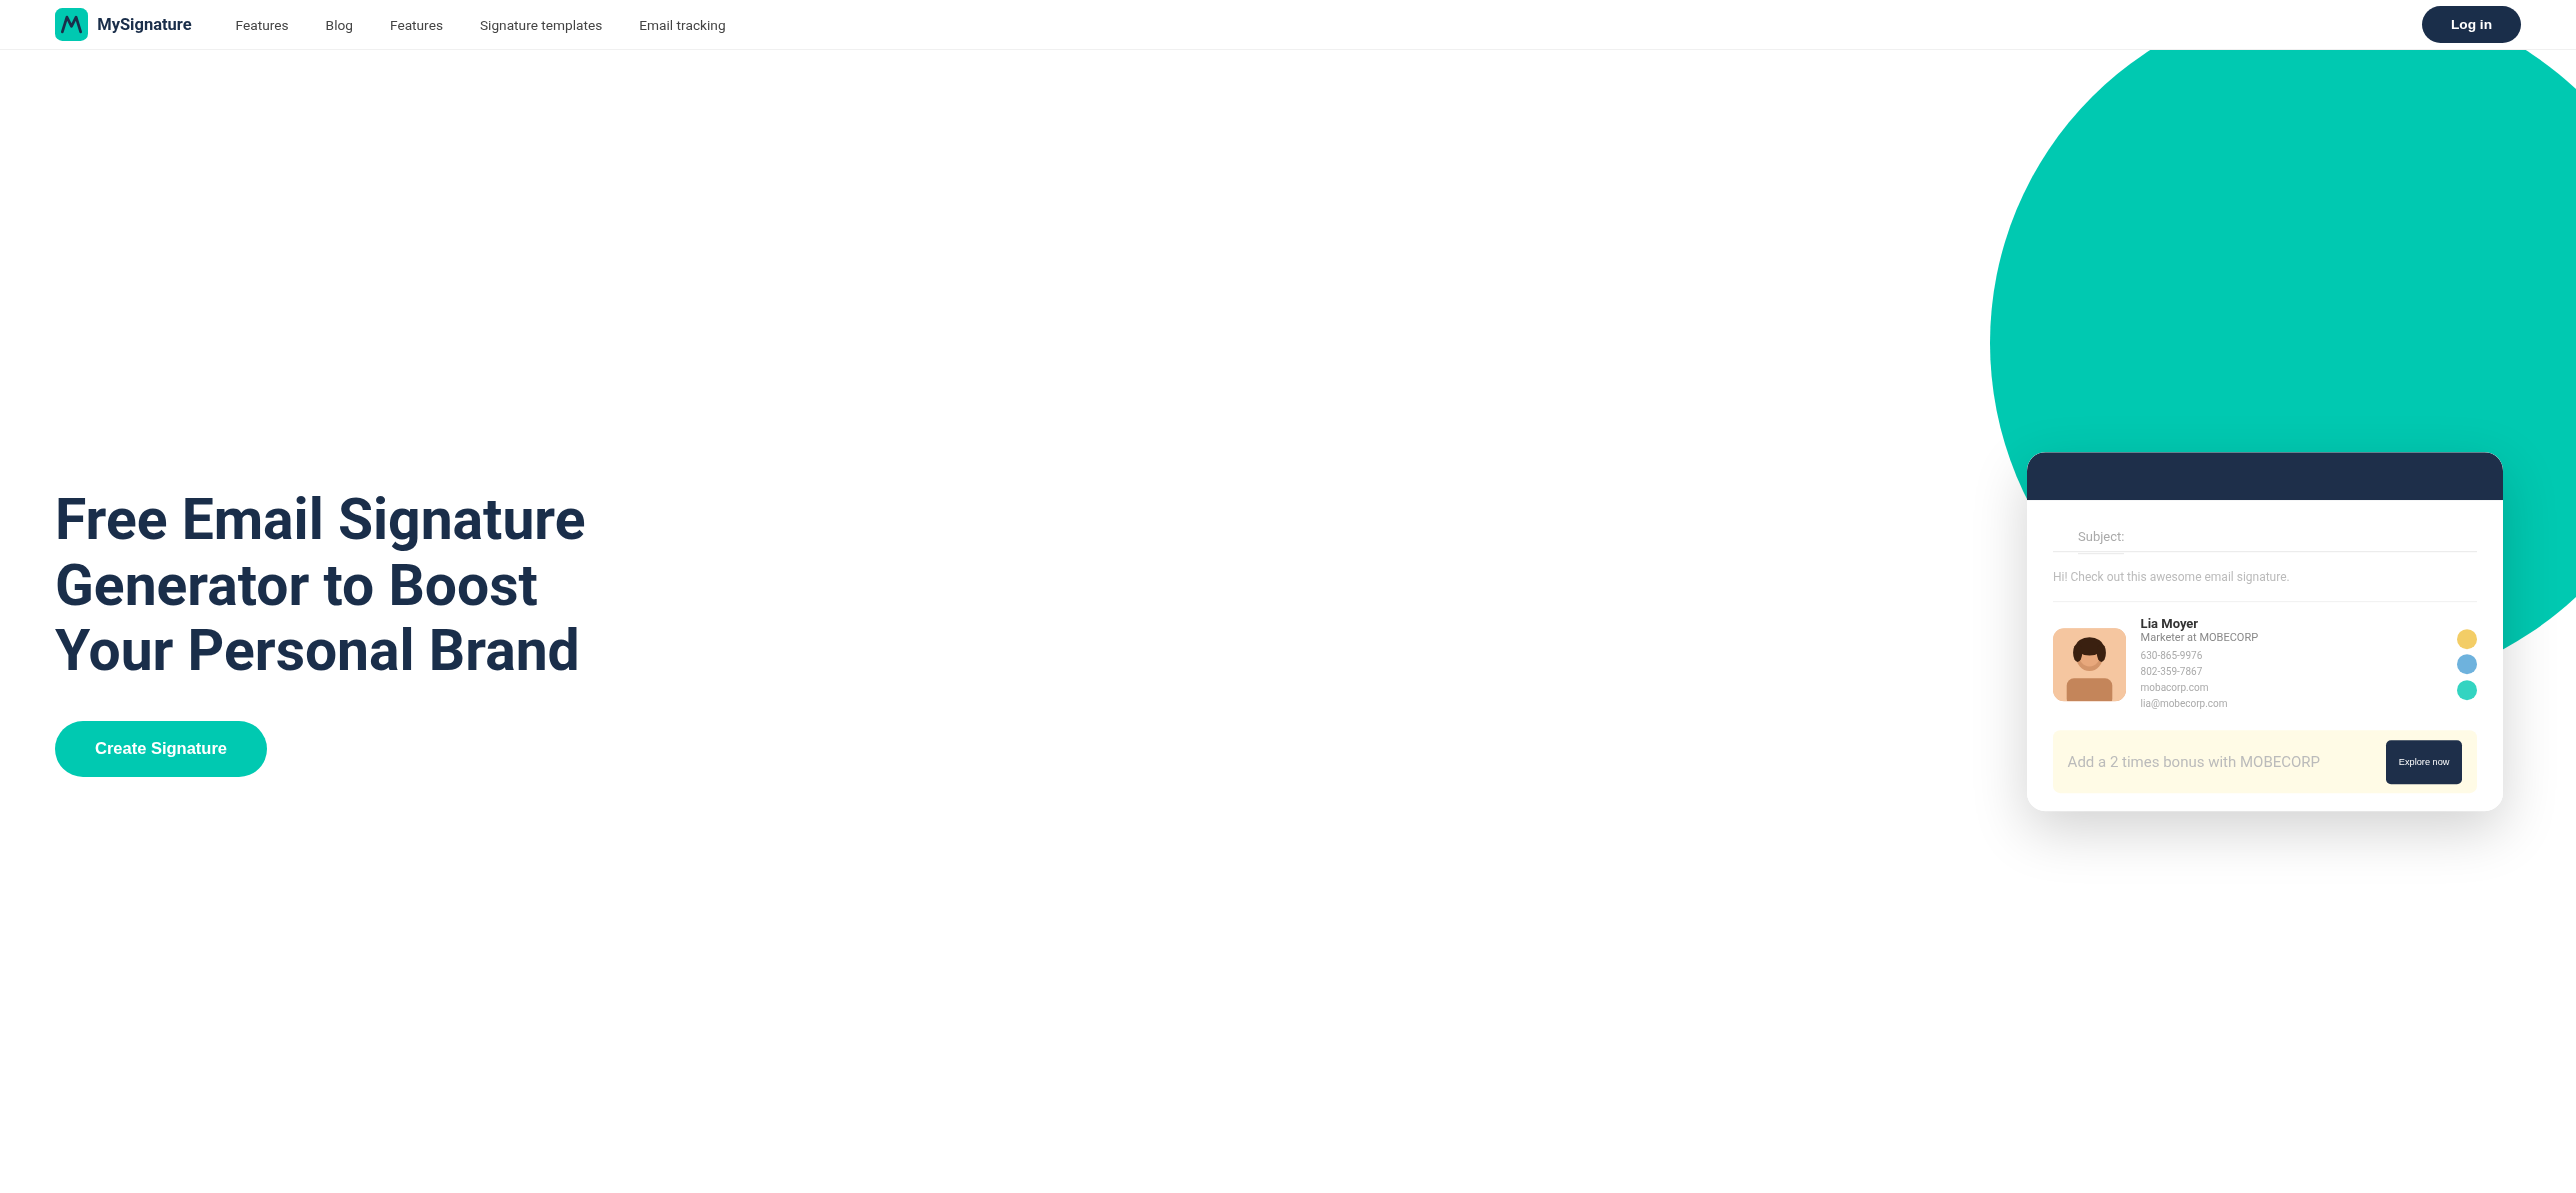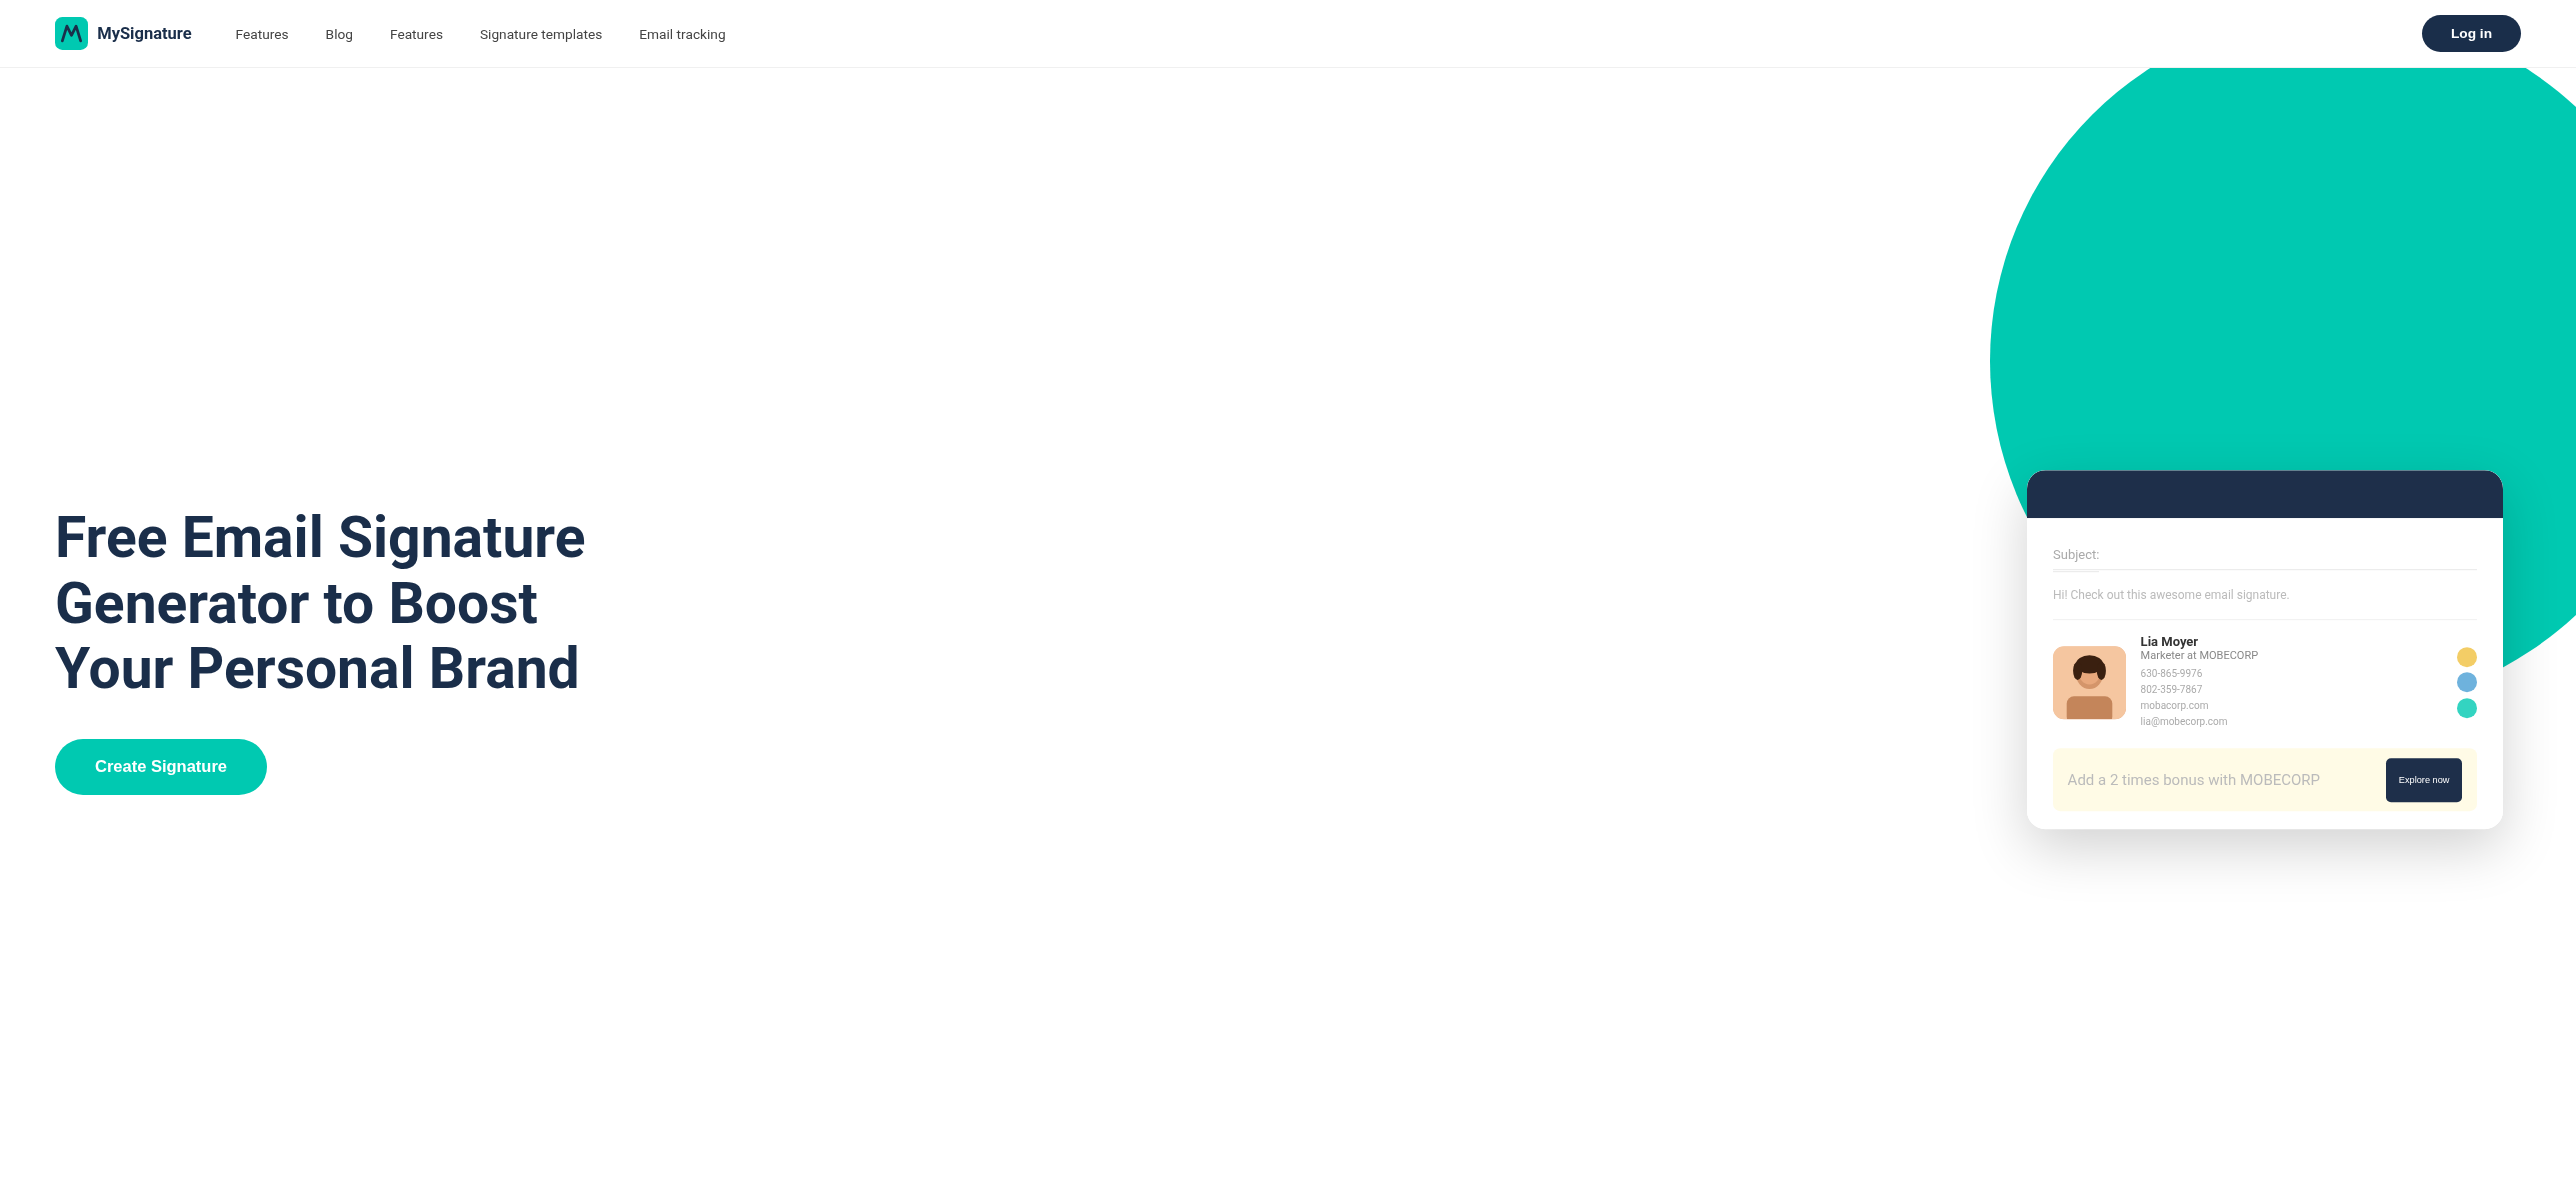--- a/index.html
+++ b/index.html
@@ -13,21 +13,21 @@
       background: #ffffff;
       overflow-x: hidden;
     }
 
     
     .navbar {
       display: flex;
       align-items: center;
       justify-content: space-between;
       padding: 0 55px;
-      height: 68px;
+      height: 50px;
       background: #ffffff;
       border-bottom: 0.9px solid #f0f0f0;
       position: relative;
       z-index: 10;
     }
 
     .navbar-left {
       display: flex;
       align-items: center;
       gap: 44px;
@@ -180,20 +180,21 @@
       display: flex;
       align-items: center;
       gap: 7.3px;
     }
 
     .email-subject {
       color: #aaa;
       font-size: 13px;
       padding: 9.2px 0;
       border-bottom: 0.9px solid #e8e8e8;
+      margin-left: 25px;
     }
 
     .email-body-text {
       font-size: 12px;
       color: #bbb;
       padding: 14.6px 0 9.2px 0;
     }
 
     
     .signature-block {

